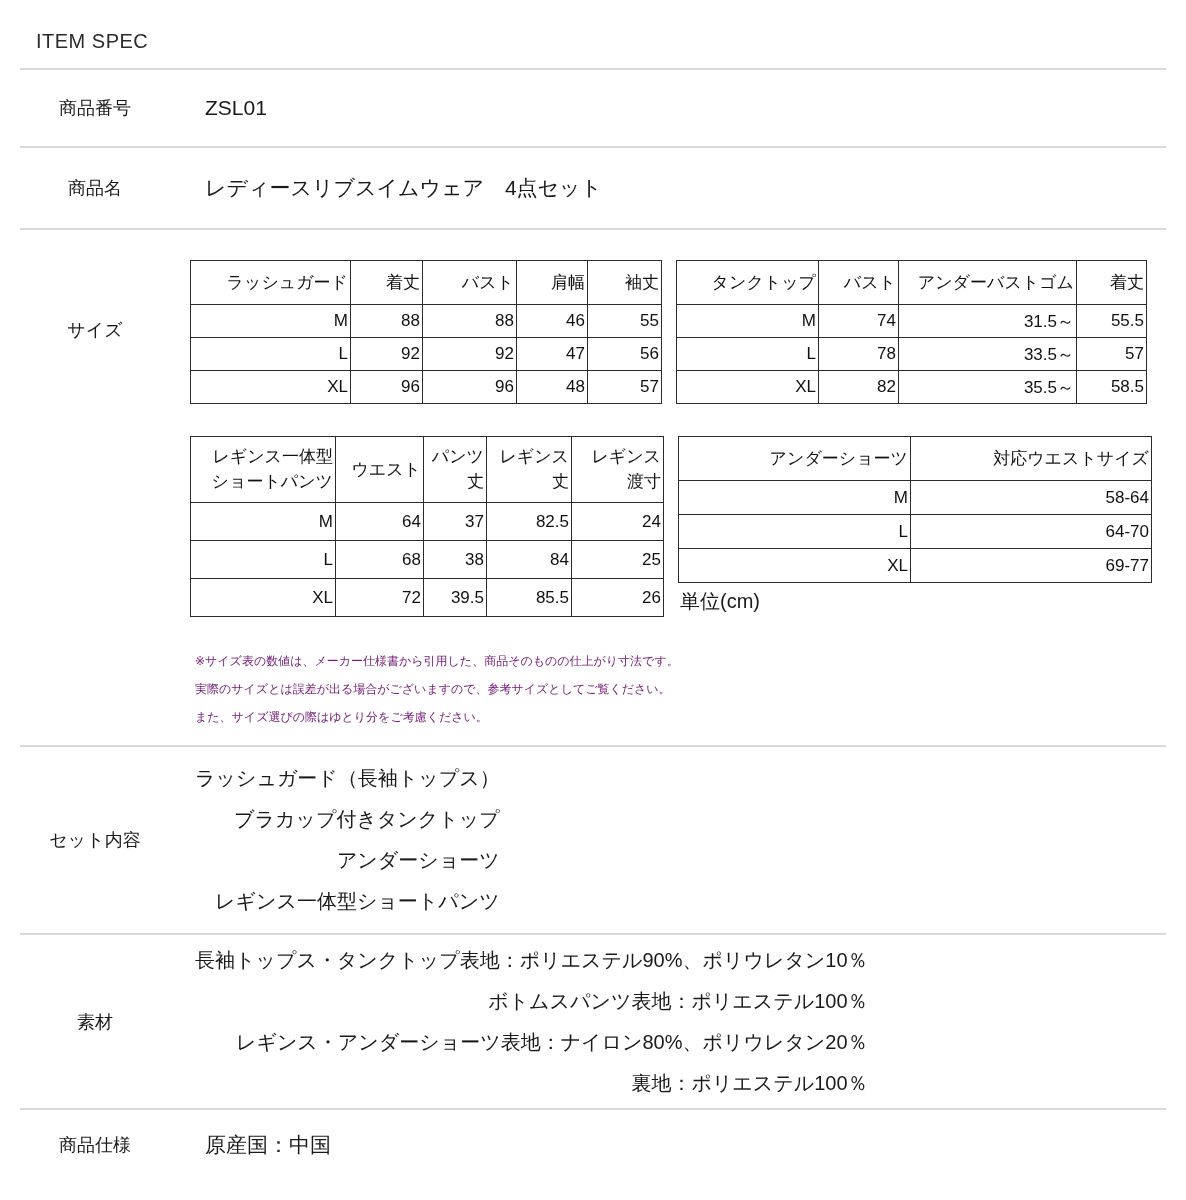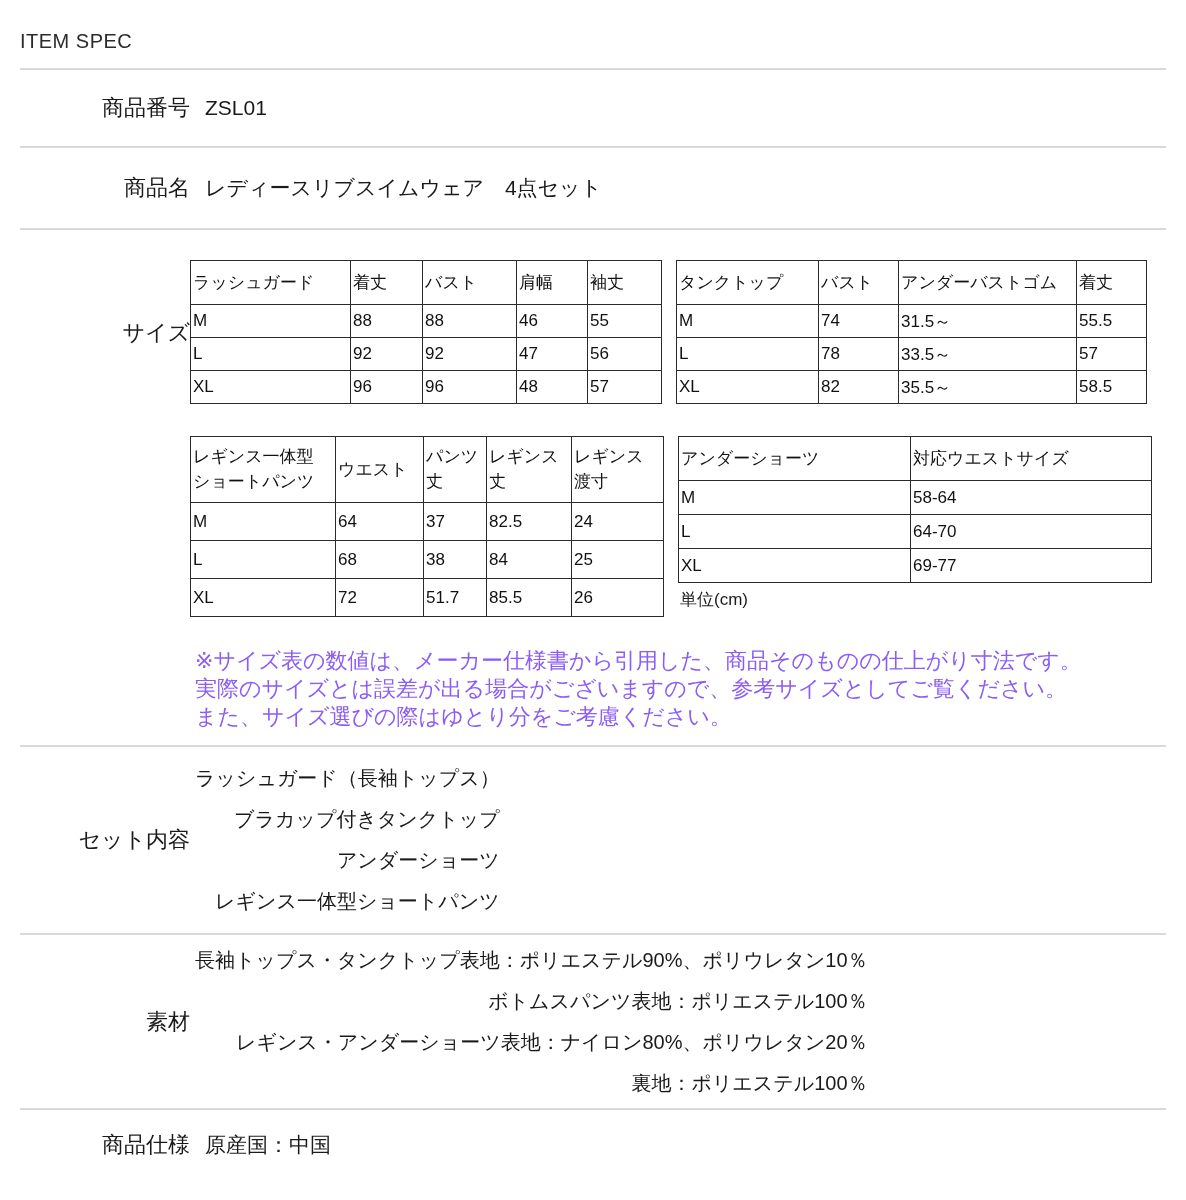--- a/index.html
+++ b/index.html
@@ -2,53 +2,53 @@
 <html><head>
 <meta charset="utf-8">
 <style>
   html,body { margin:0; padding:0; background:#ffffff; }
   body {
     width:1186px; height:1200px;
     font-family:"Liberation Sans","DejaVu Sans",sans-serif;
     color:#1c1c1c;
     overflow:hidden;
   }
-  .page-header { height:68px; box-sizing:border-box; padding:30px 0 0 20px;
+  .page-header { height:68px; box-sizing:border-box; padding:30px 0 0 36px;
     font-size:20px; letter-spacing:0.5px; color:#2b2b2b; }
   .divider { height:0; border-top:2px solid #d9d9d9; margin:0 20px; }
   .spec-row { display:flex; align-items:center; }
   .row-number { height:76px; }
   .row-name { height:80px; }
   .row-spec { height:70px; }
-  .label-col { width:190px; flex:0 0 190px; text-align:right;
-    font-size:22px; color:#1a1a1a; }
+  .label-col { width:190px; flex:0 0 190px; text-align:center;
+    font-size:18px; color:#1a1a1a; }
   .value { font-size:21px; padding-left:15px; color:#1a1a1a; }
 
   
   .size-section { height:515px; box-sizing:border-box; display:flex; align-items:flex-start; }
   .size-section .label-col { margin-top:88px; }
   .size-content { flex:1 1 auto; }
   .tables-row { display:flex; gap:14px; align-items:flex-start; }
   .tables-row.r1 { margin-top:30px; }
   .tables-row.r2 { margin-top:32px; }
 
   table { border-collapse:collapse; table-layout:fixed;
-    font-size:17px; text-align:left; color:#111; }
+    font-size:17px; text-align:right; color:#111; }
   th, td { border:1px solid #2b2b2b; font-weight:normal; padding:0 2px;
     vertical-align:middle; overflow:hidden; }
   .t1 tr.hdr, .t2 tr.hdr { height:44px; }
   .t1 tr.dat, .t2 tr.dat { height:33px; }
   .t3 tr.hdr { height:66px; }
   .t3 tr.dat { height:38px; }
   .t4 tr.hdr { height:44px; }
   .t4 tr.dat { height:34px; }
   .two-line { white-space:pre-line; line-height:1.45; }
-  .unit { font-size:17px; color:#1a1a1a; margin-top:5px; padding-left:2px; }
+  .unit { font-size:20px; color:#1a1a1a; margin-top:5px; padding-left:2px; }
   .size-notes { margin-top:30px; padding-left:5px;
-    font-size:22px; line-height:28px; color:#8b5cf6; }
+    font-size:12px; line-height:28px; color:#701a75; }
 
   .row-set { height:186px; }
   .row-material { height:173px; }
   .content-lines { font-size:20px; line-height:41px; padding-left:5px; color:#1a1a1a;text-align:right; }
 </style>
 </head>
 <body>
 
 <div class="page">
 
@@ -181,21 +181,21 @@
           <tr class="dat">
             <td>L</td>
             <td>68</td>
             <td>38</td>
             <td>84</td>
             <td>25</td>
           </tr>
           <tr class="dat">
             <td>XL</td>
             <td>72</td>
-            <td>51.7</td>
+            <td>39.5</td>
             <td>85.5</td>
             <td>26</td>
           </tr>
         </tbody>
           </table>
 
         <div>
           <table class="t4">
             <colgroup>
                 <col style="width:232px">

